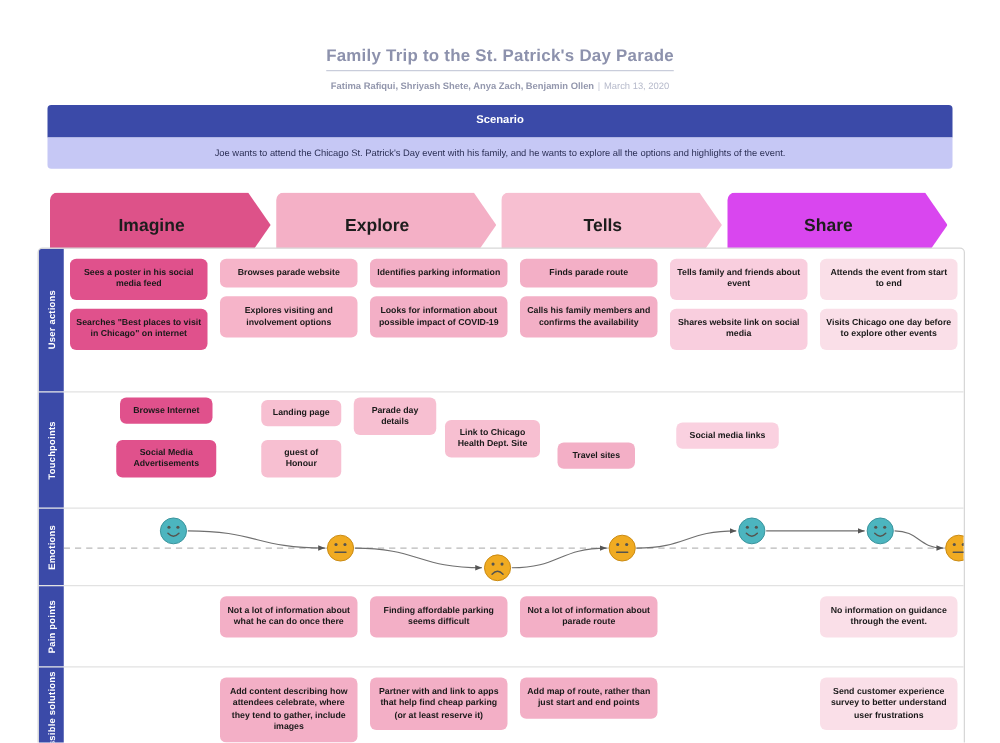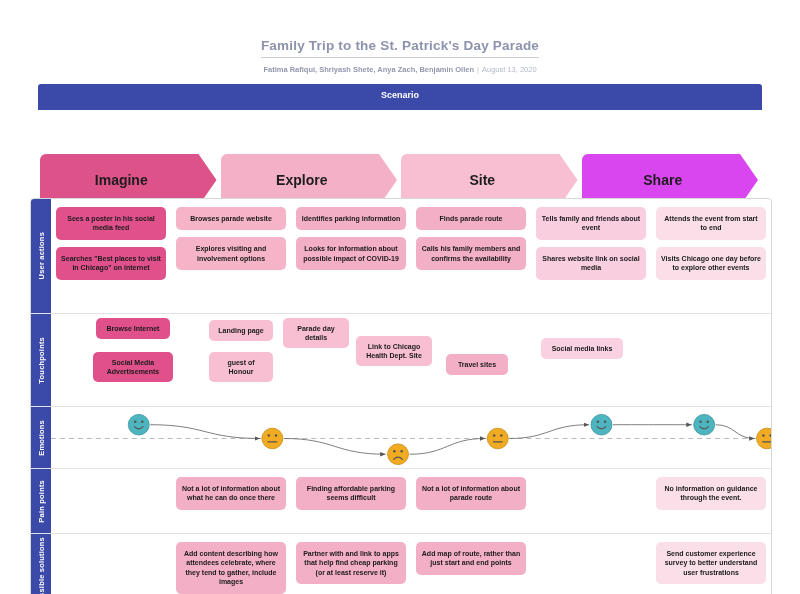--- a/index.html
+++ b/index.html
@@ -84,37 +84,38 @@
   .r-sol { height:76px; }
 </style>
 </head>
 <body>
 
 <div id="page">
 
   <div class="hdr">
     <div class="hdr-title">Family Trip to the St. Patrick's Day Parade</div>
     <div class="hdr-sub">
-      <span class="hdr-authors">Fatima Rafiqui, Shriyash Shete, Anya Zach, Benjamin Ollen</span><span class="hdr-sep">|</span><span class="hdr-date">August 13, 2020</span>
+      <span class="hdr-authors">Fatima Rafiqui, Shriyash Shete, Anya Zach, Benjamin Ollen</span><span class="hdr-sep">|</span><span class="hdr-date">March 13, 2020</span>
     </div>
   </div>
 
   <div class="scenario-wrap">
     <div class="scenario-head">Scenario</div>
+    <div class="scenario-body">Joe wants to attend the Chicago St. Patrick's Day event with his family, and he wants to explore all the options and highlights of the event.</div>
   </div>
 
   <div class="phases" id="phases">
       <div class="phase" style="background: rgb(221, 82, 137);">
         <span>Imagine</span>
       </div>
       <div class="phase" style="background: rgb(244, 176, 198);">
         <span>Explore</span>
       </div>
       <div class="phase" style="background: rgb(247, 191, 209);">
-        <span>Site</span>
+        <span>Tells</span>
       </div>
       <div class="phase" style="background: #d946ef;">
         <span>Share</span>
       </div>
     </div>
 
   <div class="board">
 
     <div class="row r-user">
       <div class="rowlabel">

